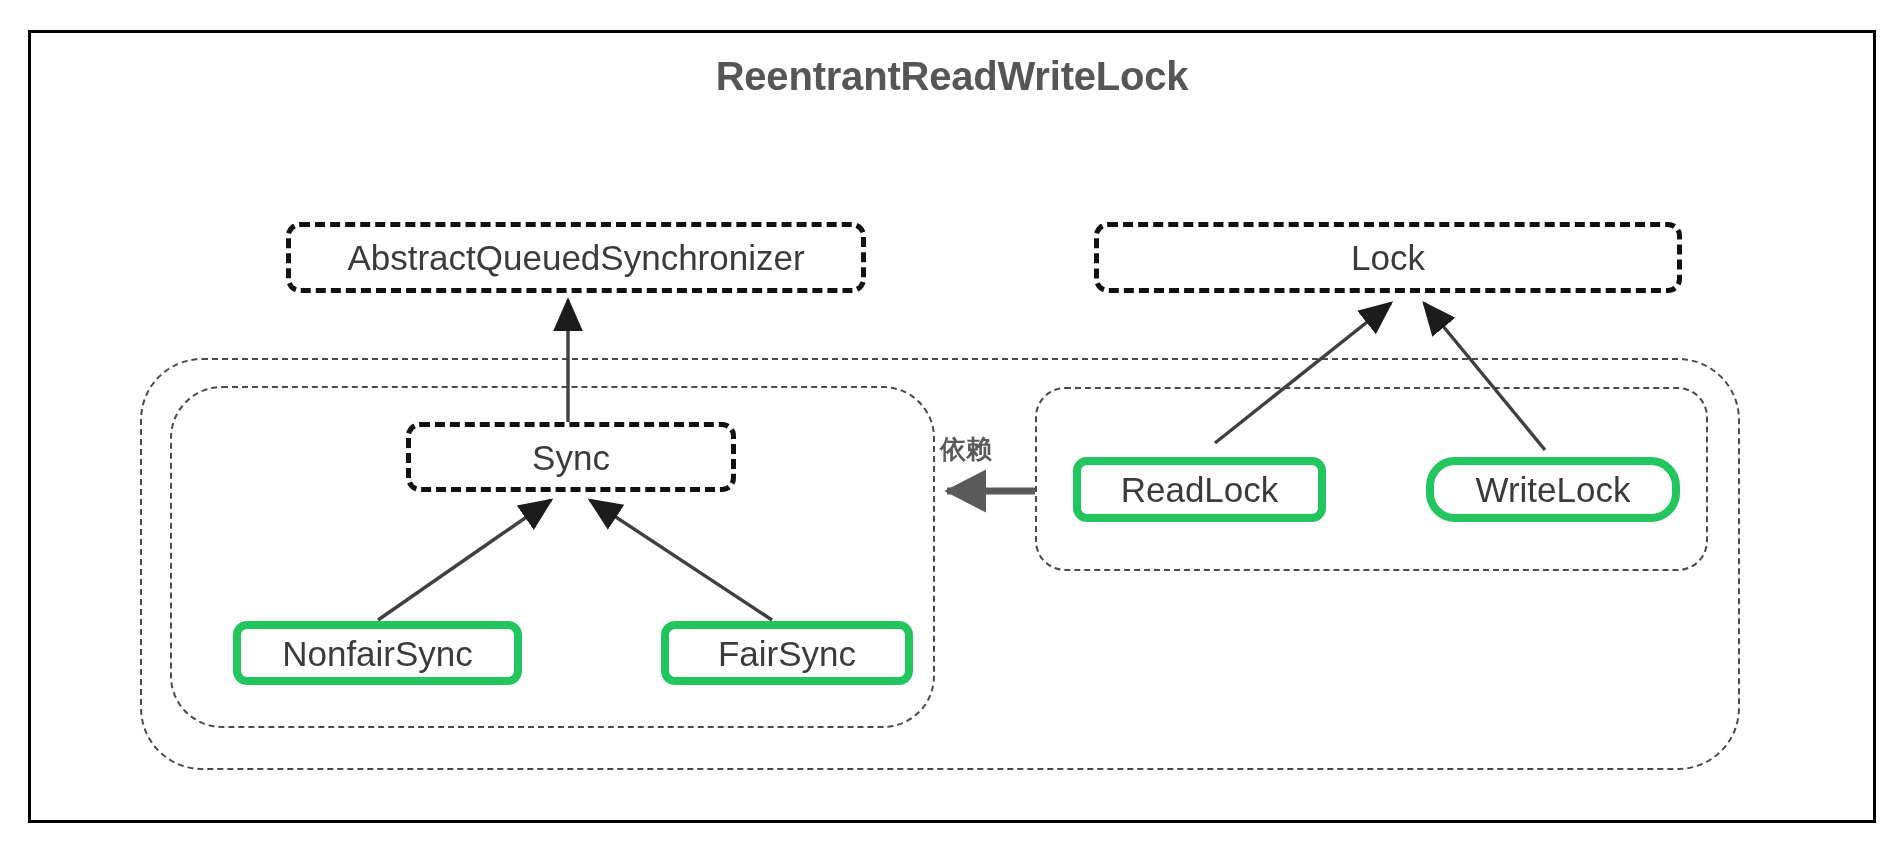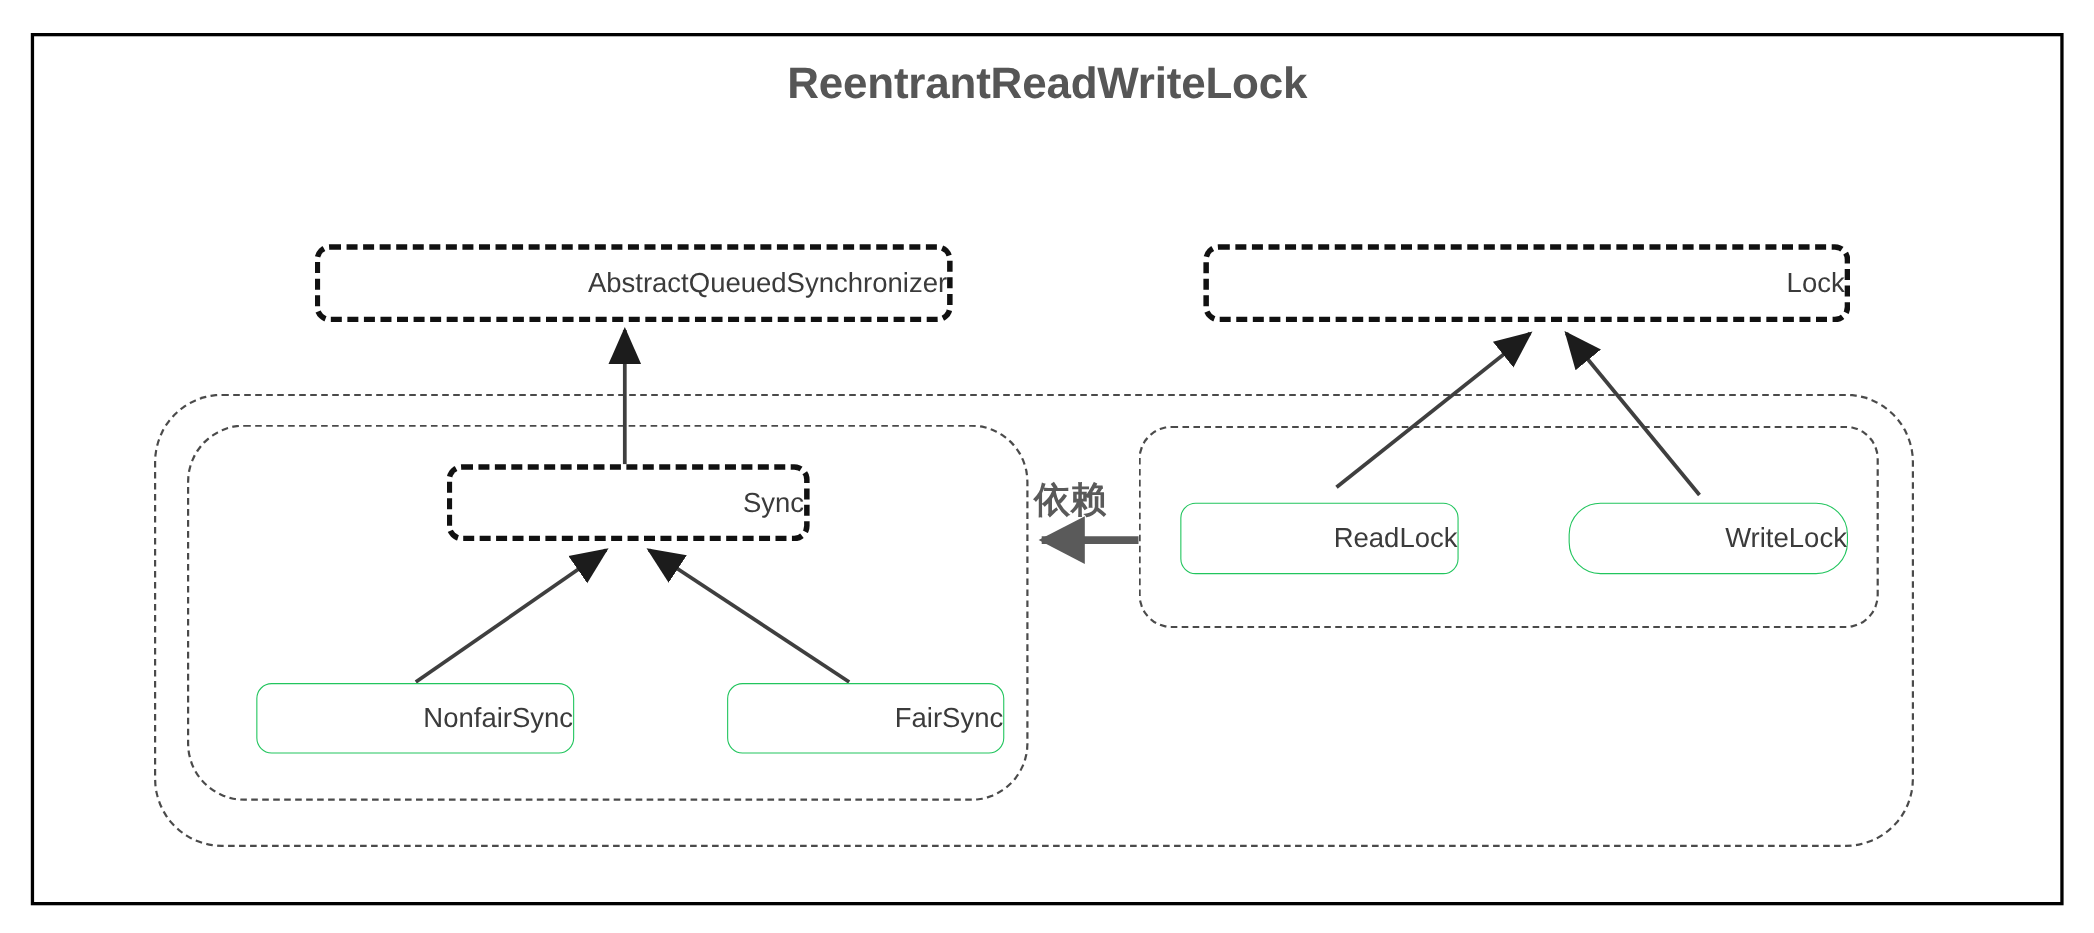--- a/index.html
+++ b/index.html
@@ -38,33 +38,33 @@
     color: #565656;
     letter-spacing: -0.2px;
     white-space: nowrap;
   }
   
   .node {
     position: absolute;
     box-sizing: border-box;
     display: flex;
     align-items: center;
-    justify-content: flex-end;
+    justify-content: center;
     background: #ffffff;
     color: #3b3b3b;
-    font-size: 25px;
+    font-size: 35px;
     line-height: 1;
     border-radius: 14px;
     white-space: nowrap;
   }
   .node.abstract {
     border: 5px dashed #111111;
   }
   .node.concrete {
-    border: 1px solid #22c55e;
+    border: 8px solid #22c55e;
   }
   
   .group {
     position: absolute;
     box-sizing: border-box;
     border: 2.5px dashed #4a4a4a;
     background: transparent;
   }
   #group-outer  { border-radius: 62px; }
   #group-sync   { border-radius: 52px; }
@@ -76,21 +76,21 @@
     left: 0; top: 0;
     width: 1904px;
     height: 848px;
     pointer-events: none;
   }
   
   #dependency-label {
     position: absolute;
     left: 940px;
     top: 432px;
-    font-size: 33px;
+    font-size: 26px;
     font-weight: bold;
     color: #5a5a5a;
     white-space: nowrap;
   }
 </style>
 </head>
 <body>
 
 <div id="canvas">
 

